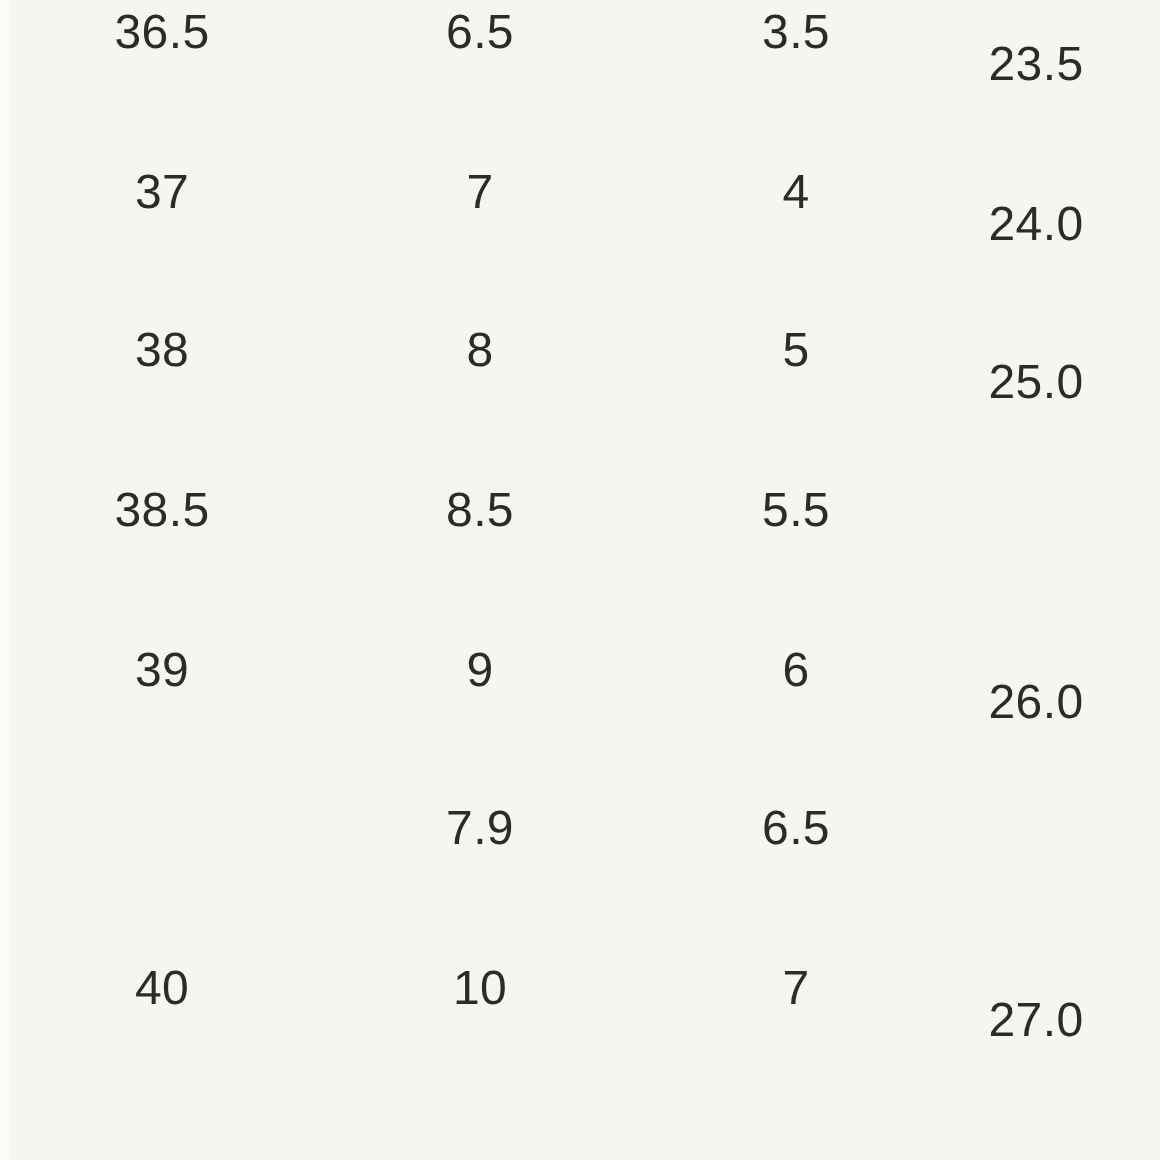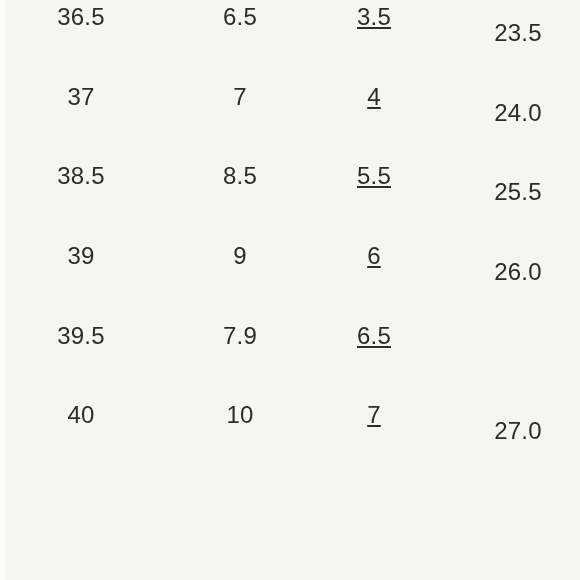--- a/index.html
+++ b/index.html
@@ -46,21 +46,21 @@
     transform: translateX(-50%);
     text-align: right;
     font-size: 24px;
     line-height: 34px;
     color: #2b2b28;
     letter-spacing: 0.2px;
     white-space: nowrap;
   }
   .c0 { left: 81px; }
   .c1 { left: 240px; }
-  .c2 { left: 374px; text-decoration: underline; }
+  .c2 { left: 398px; }
   .c3 { left: 518px; margin-top: 16px; }
 </style>
 </head>
 <body>
 
 <div class="size-table">
 
   <div class="left-edge"></div>
 
   <div class="rows">
@@ -73,37 +73,41 @@
     </div>
 
     <div class="table-row">
       <span class="cell c0">37</span>
       <span class="cell c1">7</span>
       <span class="cell c2">4</span>
       <span class="cell c3">24.0</span>
     </div>
 
 
+    <div class="table-row">
+      <span class="cell c0">38</span>
+      <span class="cell c1">8</span>
+      <span class="cell c2">5</span>
+      <span class="cell c3">25.0</span>
+    </div>
 
     <div class="table-row">
       <span class="cell c0">38.5</span>
       <span class="cell c1">8.5</span>
       <span class="cell c2">5.5</span>
-      <span class="cell c3">25.5</span>
     </div>
 
     <div class="table-row">
       <span class="cell c0">39</span>
       <span class="cell c1">9</span>
       <span class="cell c2">6</span>
       <span class="cell c3">26.0</span>
     </div>
 
     <div class="table-row">
-      <span class="cell c0">39.5</span>
       <span class="cell c1">7.9</span>
       <span class="cell c2">6.5</span>
     </div>
 
     <div class="table-row">
       <span class="cell c0">40</span>
       <span class="cell c1">10</span>
       <span class="cell c2">7</span>
       <span class="cell c3">27.0</span>
     </div>

